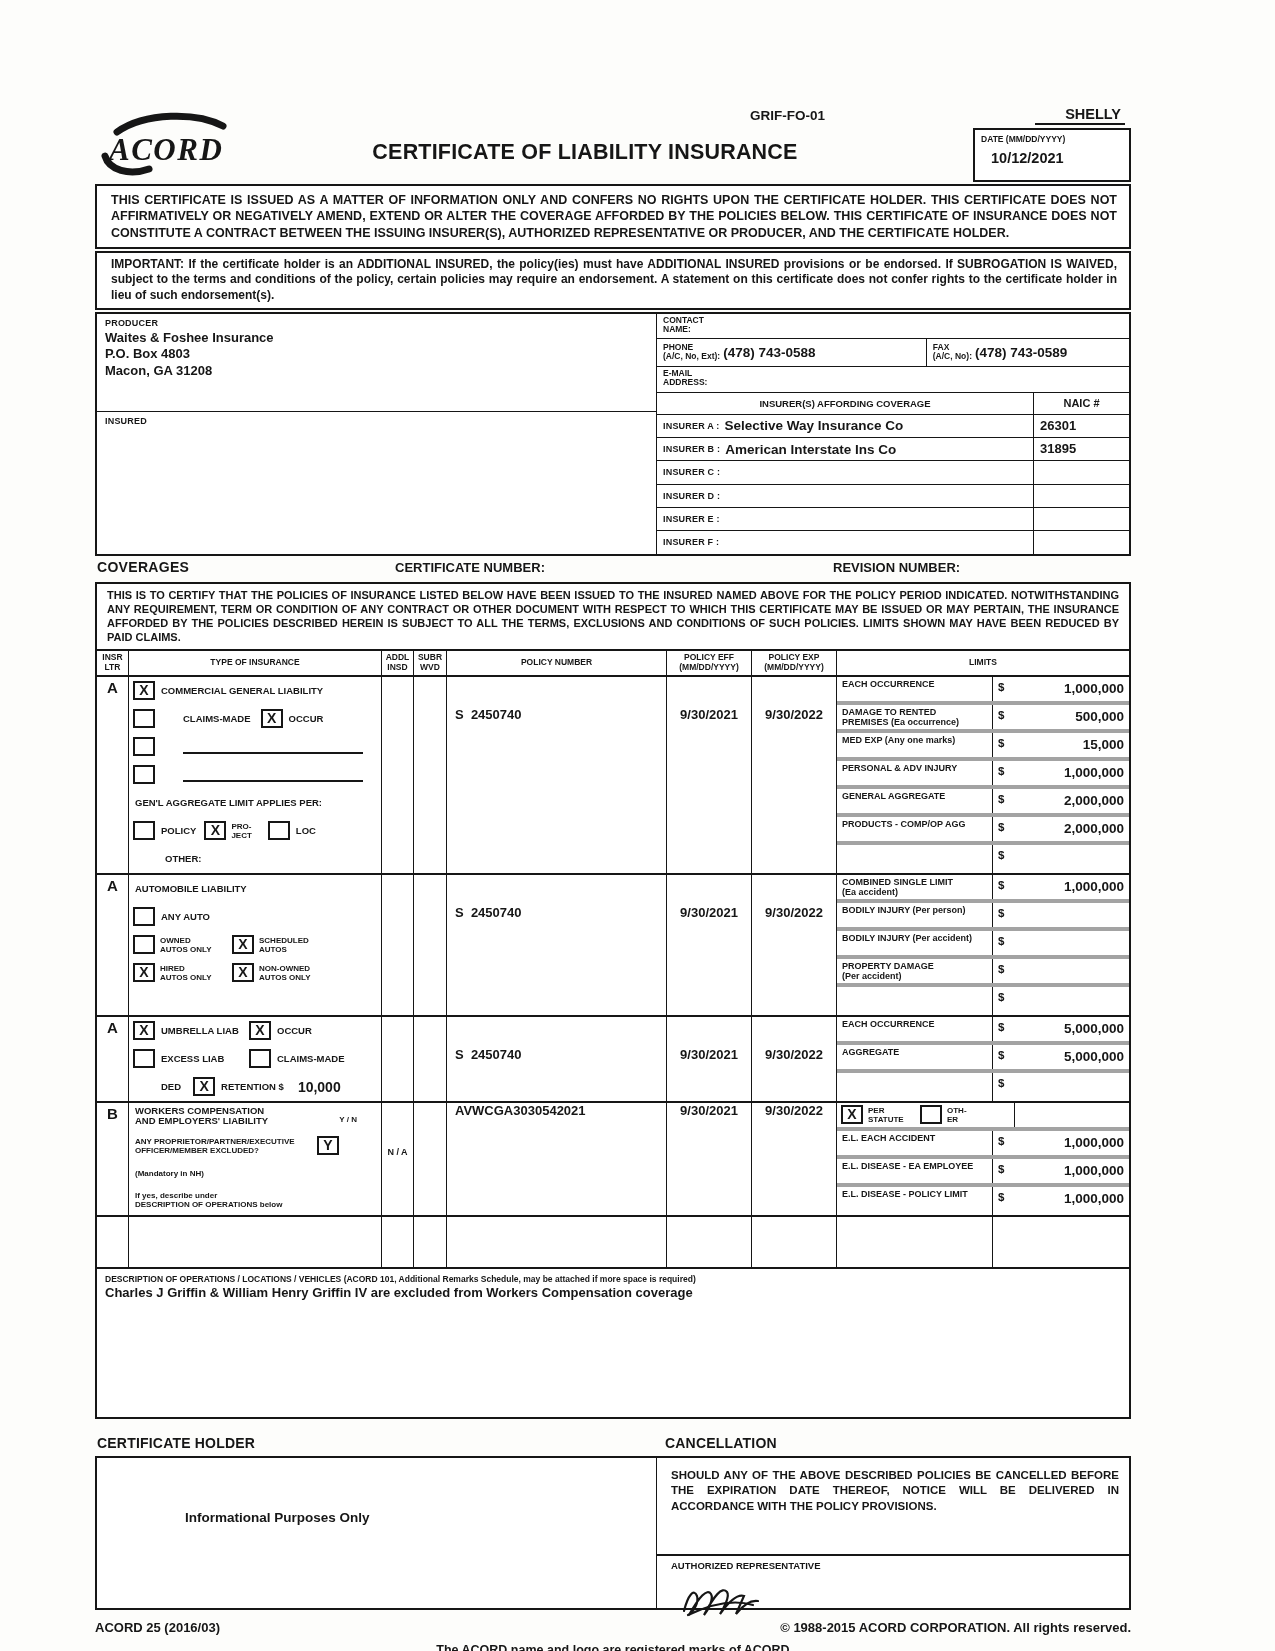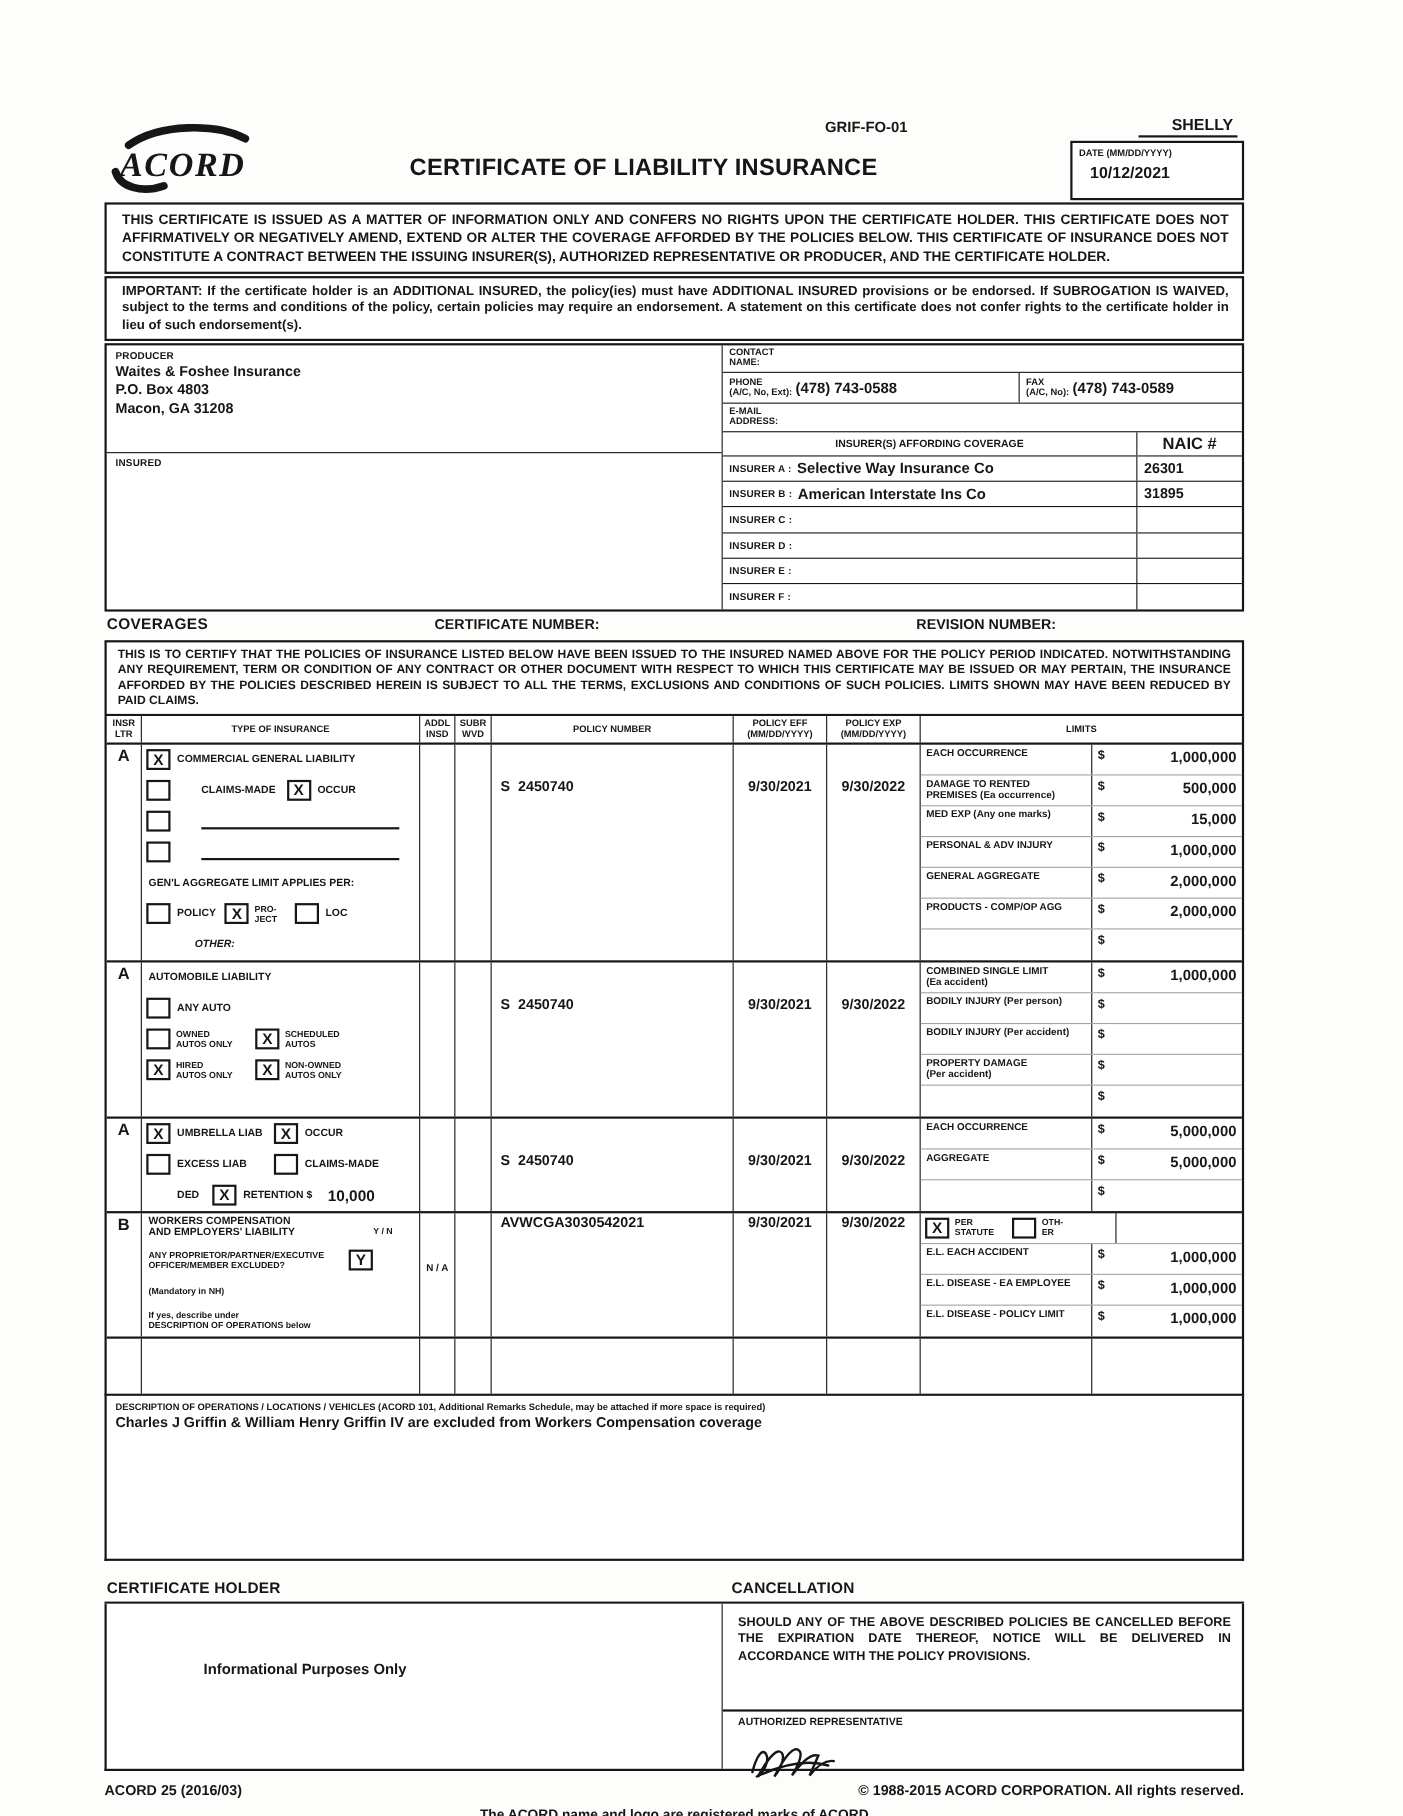--- a/index.html
+++ b/index.html
@@ -35,21 +35,21 @@
   .pc-right { flex:1; display:flex; flex-direction:column; }
   .r-contact { height:24px; padding:2px 6px; }
   .r-phone { height:28px; border-top:1px solid #161616; display:flex; }
   .r-phone .ph { flex:1.35; padding:2px 6px; display:flex; align-items:center; }
   .r-phone .fx { flex:1; border-left:1px solid #161616; padding:2px 6px; display:flex; align-items:center; }
   .mini { font-size:8.5px; font-weight:bold; line-height:1.12; }
   .pval { font-size:13.5px; font-weight:bold; margin-left:3px; white-space:nowrap; }
   .r-email { height:26px; border-top:1px solid #161616; padding:2px 6px; }
   .r-afford { height:22px; border-top:1px solid #161616; display:flex; }
   .r-afford .af { flex:1; display:flex; align-items:center; justify-content:center; font-size:9.5px; font-weight:bold; }
-  .r-afford .nc { width:96px; border-left:1px solid #161616; display:flex; align-items:center; justify-content:center; font-size:15px; font-weight:bold; }
+  .r-afford .nc { width:96px; border-left:1px solid #161616; display:flex; align-items:center; justify-content:center; font-size:11px; font-weight:bold; }
   .ins-row { border-top:1px solid #161616; display:flex; flex:1; }
   .ins-row .il { flex:1; display:flex; align-items:center; padding:0 6px; }
   .ins-row .il .tag { white-space:nowrap; }
   .ins-row .iname { font-size:13.5px; font-weight:bold; margin-left:5px; white-space:nowrap; }
   .ins-row .inaic { width:96px; border-left:1px solid #161616; font-size:13px; font-weight:bold; padding:3px 0 0 6px; }
 
   
   .cov-title { position:relative; height:23px; margin-top:3px; }
   .cov-title .t1 { position:absolute; left:2px; top:0; font-size:14px; font-weight:bold; letter-spacing:.3px; }
   .cov-title .t2 { position:absolute; left:300px; top:1px; font-size:13px; font-weight:bold; }
@@ -75,21 +75,21 @@
   .insr-cell { font-size:15px; font-weight:bold; text-align:center; padding-top:2px; }
   .pol-cell { font-size:13px; font-weight:bold; padding-left:8px; white-space:pre; }
   .date-cell { font-size:13px; font-weight:bold; text-align:center; }
   .pt30 { padding-top:30px; } .pt34 { }
   .trow { display:flex; align-items:center; height:28px; padding-left:4px; }
   .trow-s { height:26px; }
   .cb { width:22px; height:19px; border:2px solid #161616; flex:none; font-size:14px; font-weight:bold; text-align:center; line-height:15px; background:#fff; }
   .tl { font-size:9.5px; font-weight:bold; margin-left:6px; line-height:1.1; }
   .tl2 { font-size:8px; font-weight:bold; margin-left:5px; line-height:1.15; }
   .blankline { flex:1; border-bottom:2px solid #161616; margin:0 18px 7px 28px; align-self:flex-end; }
-  .lrow { display:flex; height:28px; border-bottom:1px solid #a3a3a3; }
+  .lrow { display:flex; height:28px; border-bottom:4px solid #a3a3a3; }
   .lrow:last-child { border-bottom:none; }
   .lrow .ll { width:155px; padding:2px 4px 0 5px; font-size:9px; font-weight:bold; line-height:1.12; }
   .lrow .ld { width:22px; border-left:1px solid #161616; font-size:11.5px; font-weight:bold; padding:4px 0 0 5px; }
   .lrow .lv { flex:1; text-align:right; padding:4px 5px 0 0; font-size:13.5px; font-weight:bold; }
   .statute-left { width:177px; display:flex; align-items:center; padding-left:4px; }
   .statute-right { flex:1; border-left:1px solid #161616; }
   .retval { font-size:14px; font-weight:bold; margin-left:14px; }
   .wc-q { position:relative; }
   .yn-tag { position:absolute; right:24px; top:-3px; font-size:8px; font-weight:bold; }
   .na-cell { font-size:9px; font-weight:bold; text-align:center; padding-top:44px; }
@@ -280,21 +280,21 @@
           <div class="trow">
               <span class="cb"></span>
               <span class="tl">POLICY</span>
               <span class="cb" style="margin-left:8px;">X</span>
               <span class="tl2 pre">PRO-
 JECT</span>
               <span class="cb" style="margin-left:16px;"></span>
               <span class="tl">LOC</span>
             </div>
           <div class="trow">
-              <span class="tl" style="margin-left:44px;font-style:italic;">OTHER:</span>
+              <span class="tl" style="margin-left:32px;">OTHER:</span>
             </div>
         </div>
         <div class="c w-addl"></div>
         <div class="c w-subr"></div>
         <div class="c w-pol pol-cell pt30">S  2450740</div>
         <div class="c w-eff date-cell pt30">9/30/2021</div>
         <div class="c w-exp date-cell pt30">9/30/2022</div>
         <div class="c w-lim">
           <div class="lrow">
               <div class="ll pre">EACH OCCURRENCE</div>

